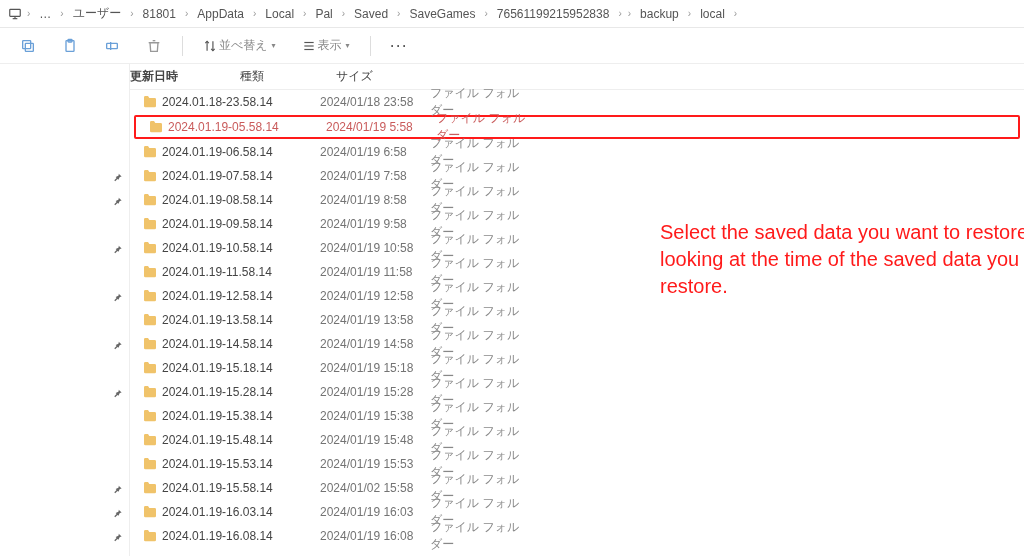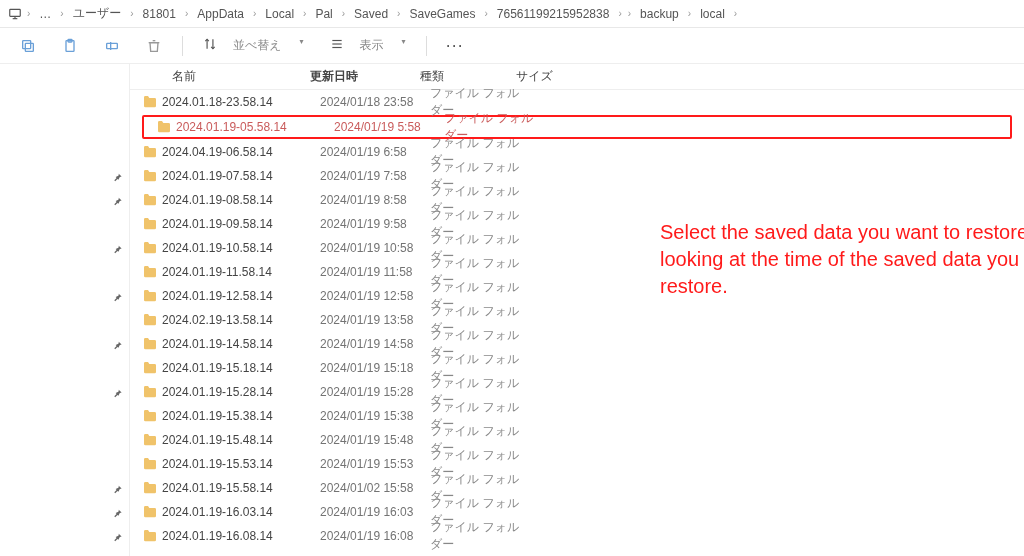--- a/index.html
+++ b/index.html
@@ -36,21 +36,22 @@
     display:flex;
     align-items:center;
     height:36px;
     padding:0 14px;
     gap:14px;
     border-bottom:1px solid #eee;
     color:#888;
   }
   .tbtn {
     display:flex;
-    gap:16px;
+    align-items:center;
+    gap:2px;
     padding:4px 6px;
     border-radius:4px;
     color:#888;
     cursor:default;
   }
   .tbtn svg { display:block; }
   .tbtn .drop { font-size:8px; margin-left:2px; color:#888;}
   .sep { width:1px; height:20px; background:#ddd; }
   .ellipsis { font-weight:bold; letter-spacing:2px; color:#555;}
   
@@ -96,21 +97,21 @@
   }
   .row .ico { width:20px; margin-left:12px; display:flex; align-items:center;}
   .row .nm { width:158px; color:#444;}
   .row .dt { width:110px; color:#737373;}
   .row .tp { width:96px; color:#888;}
   .row .sz { width:70px; color:#888;}
   .row.hl {
     border:2px solid #ff1a1a;
     border-radius:2px;
     height:24px;
-    margin:1px 12px;
+    margin:1px 4px;
   }
   .row.hl .nm, .row.hl .dt, .row.hl .tp { color:#c95b5b; }
   .folder-icon svg { display:block; }
   .annotation {
     position:absolute;
     left:530px;
     top:155px;
     width:430px;
     color:#ff1a1a;
     font-size:20px;
@@ -230,21 +231,20 @@
         </svg></span>
       <span class="pin" style="top: 444px;"><svg width="11" height="11" viewBox="0 0 24 24" fill="#666">
           <path d="M14 3l7 7-4 1-3 6-2-2-5 5-2-2 5-5-2-2 6-3 1-4z"></path>
         </svg></span>
       <span class="pin" style="top: 468px;"><svg width="11" height="11" viewBox="0 0 24 24" fill="#666">
           <path d="M14 3l7 7-4 1-3 6-2-2-5 5-2-2 5-5-2-2 6-3 1-4z"></path>
         </svg></span>
     </div>
   <div class="files">
     <div class="cols">
-      <div class="c-name">名前</div>
       <div class="c-date">更新日時</div>
       <div class="c-type">種類</div>
       <div class="c-size">サイズ</div>
     </div>
     <div class="rows" id="rows">
         <div class="row">
           <span class="ico folder-icon">
             <svg width="16" height="16" viewBox="0 0 24 24">
               <path fill="#f0c36a" d="M3 5a2 2 0 0 1 2-2h4l2 3h8a2 2 0 0 1 2 2v10a2 2 0 0 1-2 2H5a2 2 0 0 1-2-2V5z"></path>
             </svg>
@@ -264,21 +264,21 @@
           <span class="dt">2024/01/19 5:58</span>
           <span class="tp">ファイル フォルダー</span>
           <span class="sz"></span>
         </div>
         <div class="row">
           <span class="ico folder-icon">
             <svg width="16" height="16" viewBox="0 0 24 24">
               <path fill="#f0c36a" d="M3 5a2 2 0 0 1 2-2h4l2 3h8a2 2 0 0 1 2 2v10a2 2 0 0 1-2 2H5a2 2 0 0 1-2-2V5z"></path>
             </svg>
           </span>
-          <span class="nm">2024.04.19-06.58.14</span>
+          <span class="nm">2024.01.19-06.58.14</span>
           <span class="dt">2024/01/19 6:58</span>
           <span class="tp">ファイル フォルダー</span>
           <span class="sz"></span>
         </div>
         <div class="row">
           <span class="ico folder-icon">
             <svg width="16" height="16" viewBox="0 0 24 24">
               <path fill="#f0c36a" d="M3 5a2 2 0 0 1 2-2h4l2 3h8a2 2 0 0 1 2 2v10a2 2 0 0 1-2 2H5a2 2 0 0 1-2-2V5z"></path>
             </svg>
           </span>
@@ -341,21 +341,21 @@
           <span class="dt">2024/01/19 12:58</span>
           <span class="tp">ファイル フォルダー</span>
           <span class="sz"></span>
         </div>
         <div class="row">
           <span class="ico folder-icon">
             <svg width="16" height="16" viewBox="0 0 24 24">
               <path fill="#f0c36a" d="M3 5a2 2 0 0 1 2-2h4l2 3h8a2 2 0 0 1 2 2v10a2 2 0 0 1-2 2H5a2 2 0 0 1-2-2V5z"></path>
             </svg>
           </span>
-          <span class="nm">2024.02.19-13.58.14</span>
+          <span class="nm">2024.01.19-13.58.14</span>
           <span class="dt">2024/01/19 13:58</span>
           <span class="tp">ファイル フォルダー</span>
           <span class="sz"></span>
         </div>
         <div class="row">
           <span class="ico folder-icon">
             <svg width="16" height="16" viewBox="0 0 24 24">
               <path fill="#f0c36a" d="M3 5a2 2 0 0 1 2-2h4l2 3h8a2 2 0 0 1 2 2v10a2 2 0 0 1-2 2H5a2 2 0 0 1-2-2V5z"></path>
             </svg>
           </span>

